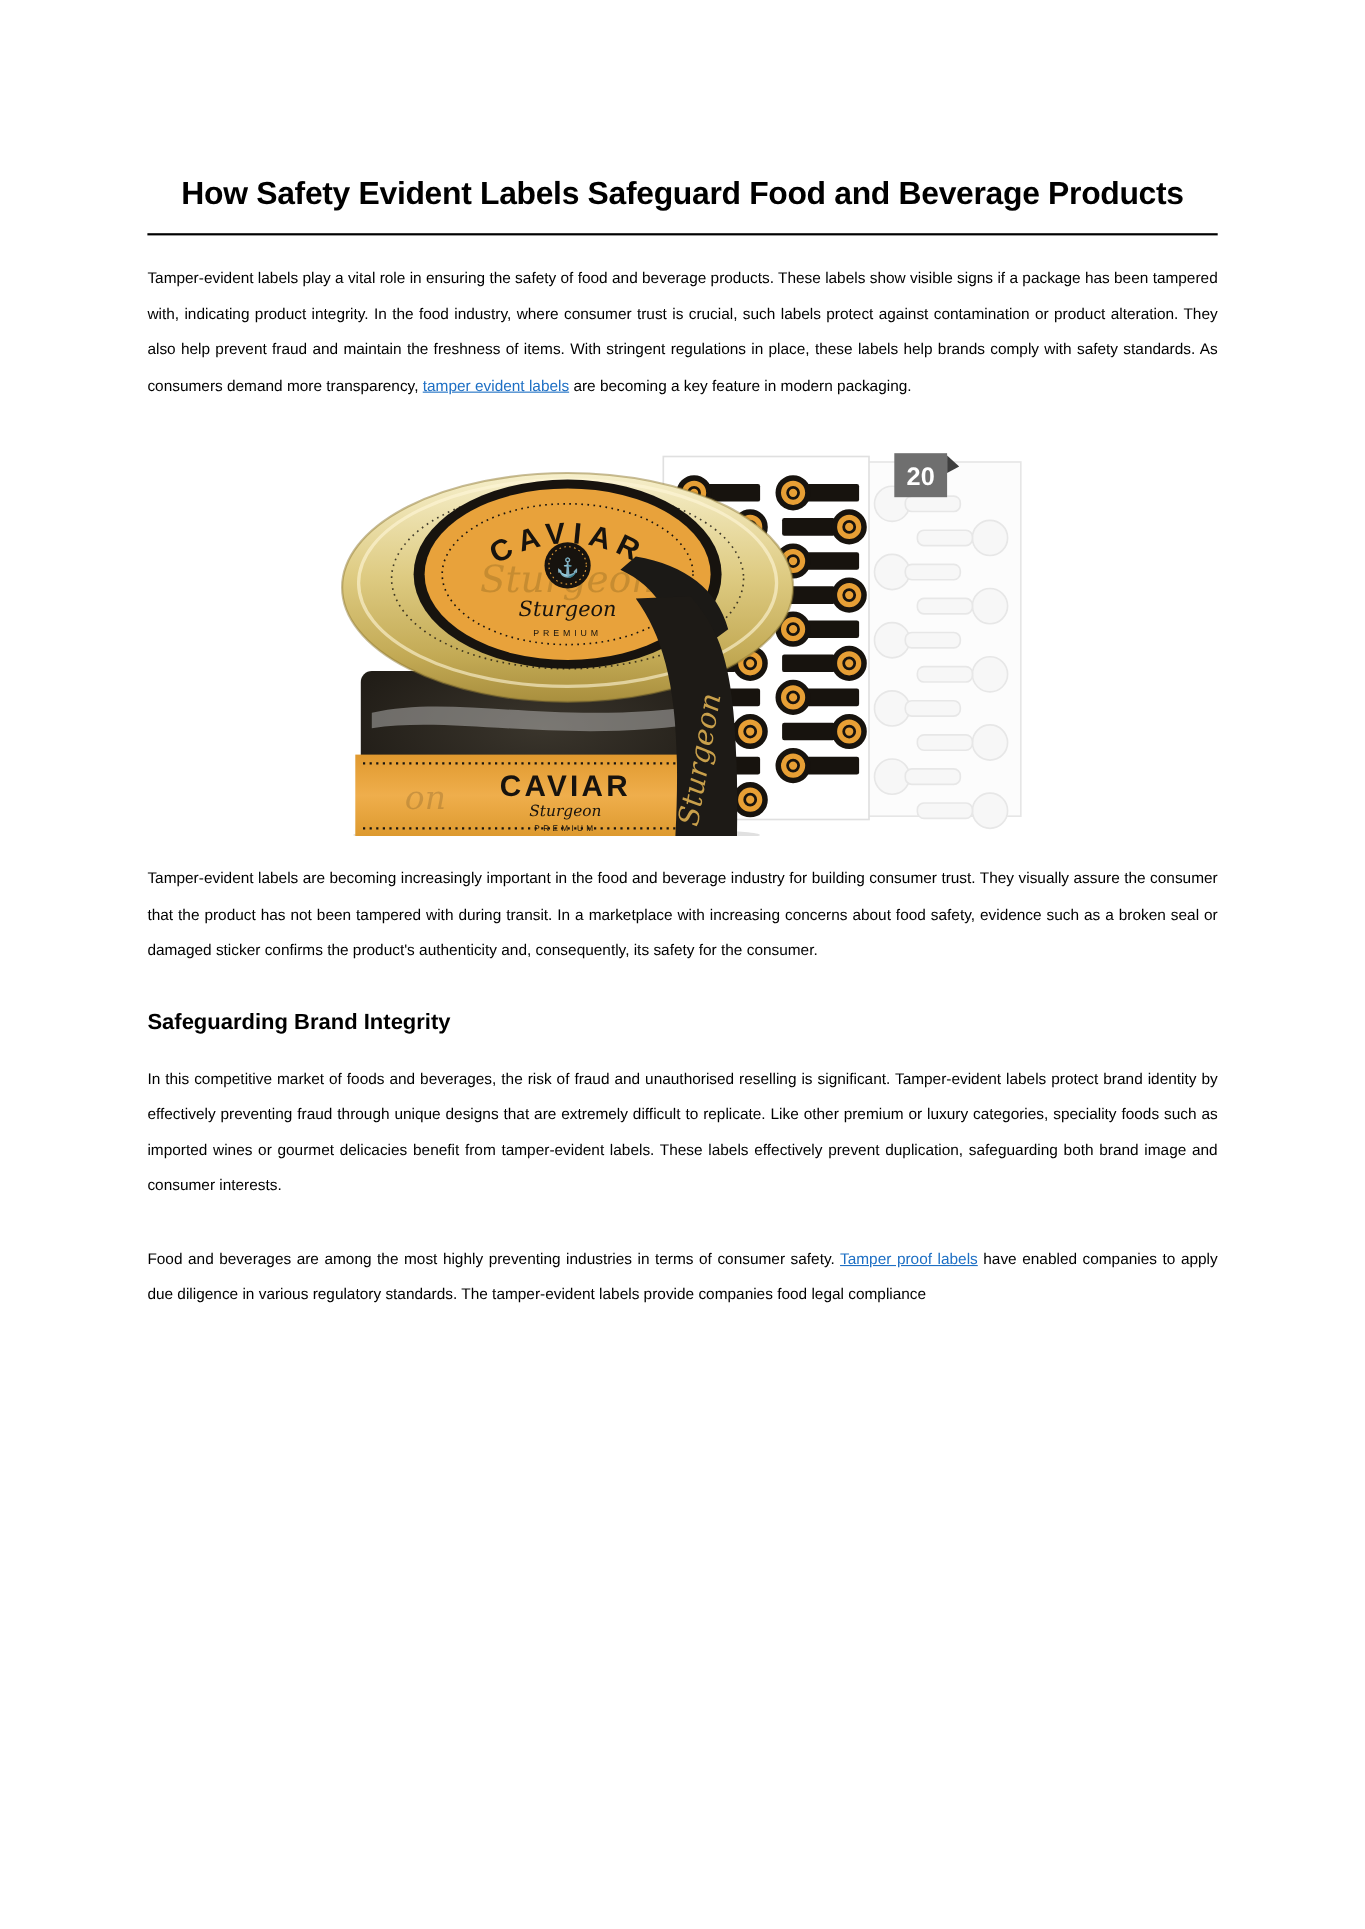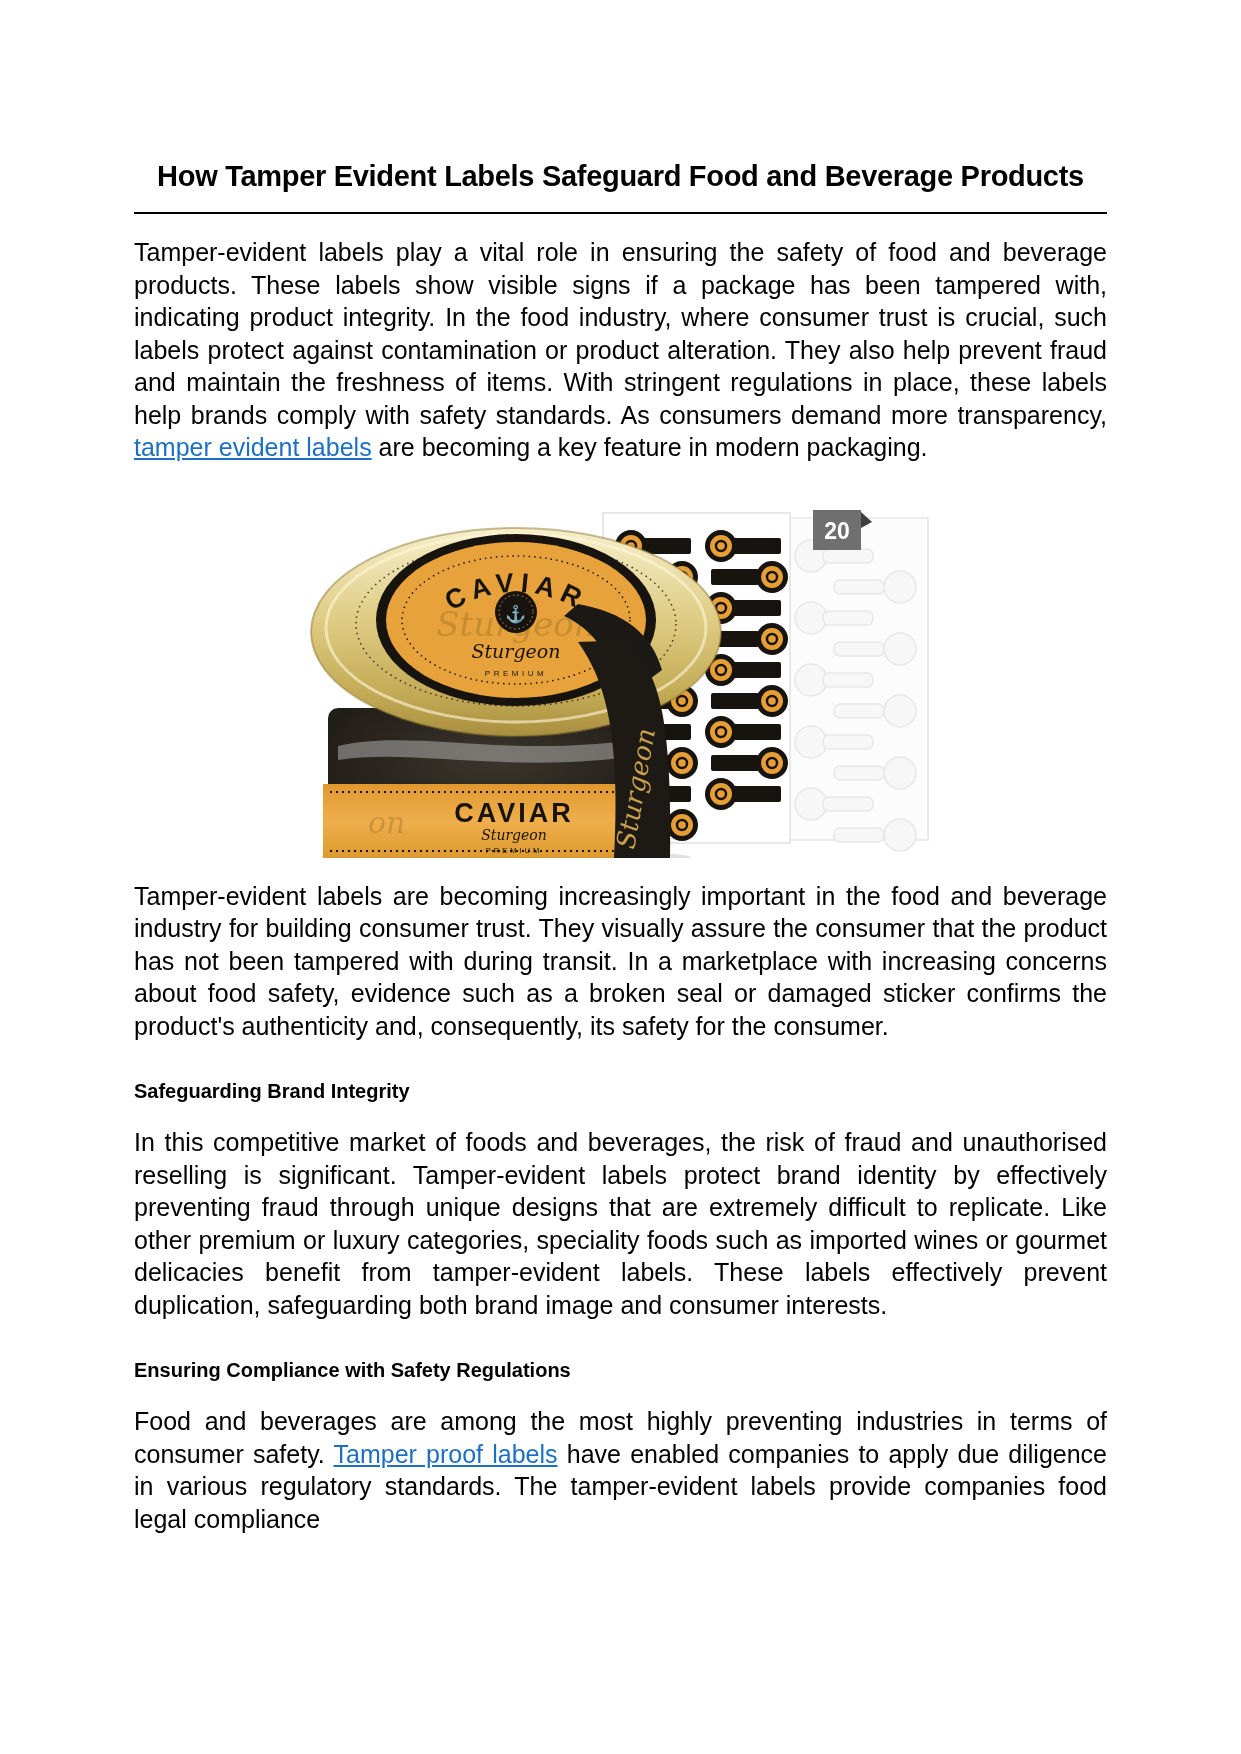--- a/index.html
+++ b/index.html
@@ -12,39 +12,39 @@
   .title{
     font-size:29px;font-weight:700;text-align:center;
     line-height:48px;margin:0;letter-spacing:-0.3px;
     font-family:"Liberation Sans",sans-serif;
   }
   .title-divider{
     border:none;border-top:2.5px solid #000;
     margin:12px 0 0 0;
   }
   p.body-text{
-    font-size:25px;line-height:32.5px;
+    font-size:14px;line-height:32.5px;
     text-align:justify;margin:22px 0 34px 0;
   }
   p.body-text.last{margin-bottom:0;}
   a.doc-link{color:#1D6FC4;text-decoration:underline;cursor:pointer;}
   h2.section-heading{
     font-size:20px;font-weight:700;margin:36px 0 0 0;line-height:26px;
   }
   figure.product-figure{
     margin:44px auto 20px auto;width:630px;height:350px;padding:0;
   }
   svg{display:block;}
 </style>
 </head>
 <body>
 
 <div class="page">
 
-  <h1 class="title">How Tamper Evident Labels Safeguard Food and Beverage Products</h1>
+  <h1 class="title">How Safety Evident Labels Safeguard Food and Beverage Products</h1>
   <hr class="title-divider">
 
   <p class="body-text"><span>Tamper-evident labels play a vital role in ensuring the safety of food and beverage products. These labels show visible signs if a package has been tampered with, indicating product integrity. In the food industry, where consumer trust is crucial, such labels protect against contamination or product alteration. They also help prevent fraud and maintain the freshness of items. With stringent regulations in place, these labels help brands comply with safety standards. As consumers demand more transparency, </span><a class="doc-link">tamper evident labels</a><span> are becoming a key feature in modern packaging.</span></p>
 
   <figure class="product-figure">
     <svg width="630" height="350" viewBox="0 0 630 350">
       <defs>
         <linearGradient id="goldLid" x1="0" y1="0" x2="0" y2="1">
           <stop offset="0" stop-color="#F6EFCB"></stop>
           <stop offset="0.45" stop-color="#DECB82"></stop>
@@ -207,16 +207,15 @@
         <text transform="translate(328,342) rotate(-80)" font-family="DejaVu Serif, serif" font-style="italic" font-size="26" fill="#C9A04B">Sturgeon</text>
       </g>
     </svg>
   </figure>
 
   <p class="body-text">Tamper-evident labels are becoming increasingly important in the food and beverage industry for building consumer trust. They visually assure the consumer that the product has not been tampered with during transit. In a marketplace with increasing concerns about food safety, evidence such as a broken seal or damaged sticker confirms the product's authenticity and, consequently, its safety for the consumer.</p>
 
   <h2 class="section-heading">Safeguarding Brand Integrity</h2>
   <p class="body-text">In this competitive market of foods and beverages, the risk of fraud and unauthorised reselling is significant. Tamper-evident labels protect brand identity by effectively preventing fraud through unique designs that are extremely difficult to replicate. Like other premium or luxury categories, speciality foods such as imported wines or gourmet delicacies benefit from tamper-evident labels. These labels effectively prevent duplication, safeguarding both brand image and consumer interests.</p>
 
-  <h2 class="section-heading">Ensuring Compliance with Safety Regulations</h2>
   <p class="body-text last"><span>Food and beverages are among the most highly preventing industries in terms of consumer safety. </span><a class="doc-link">Tamper proof labels</a><span> have enabled companies to apply due diligence in various regulatory standards. The tamper-evident labels provide companies food legal compliance</span></p>
 
 </div>
 
 </body></html>

